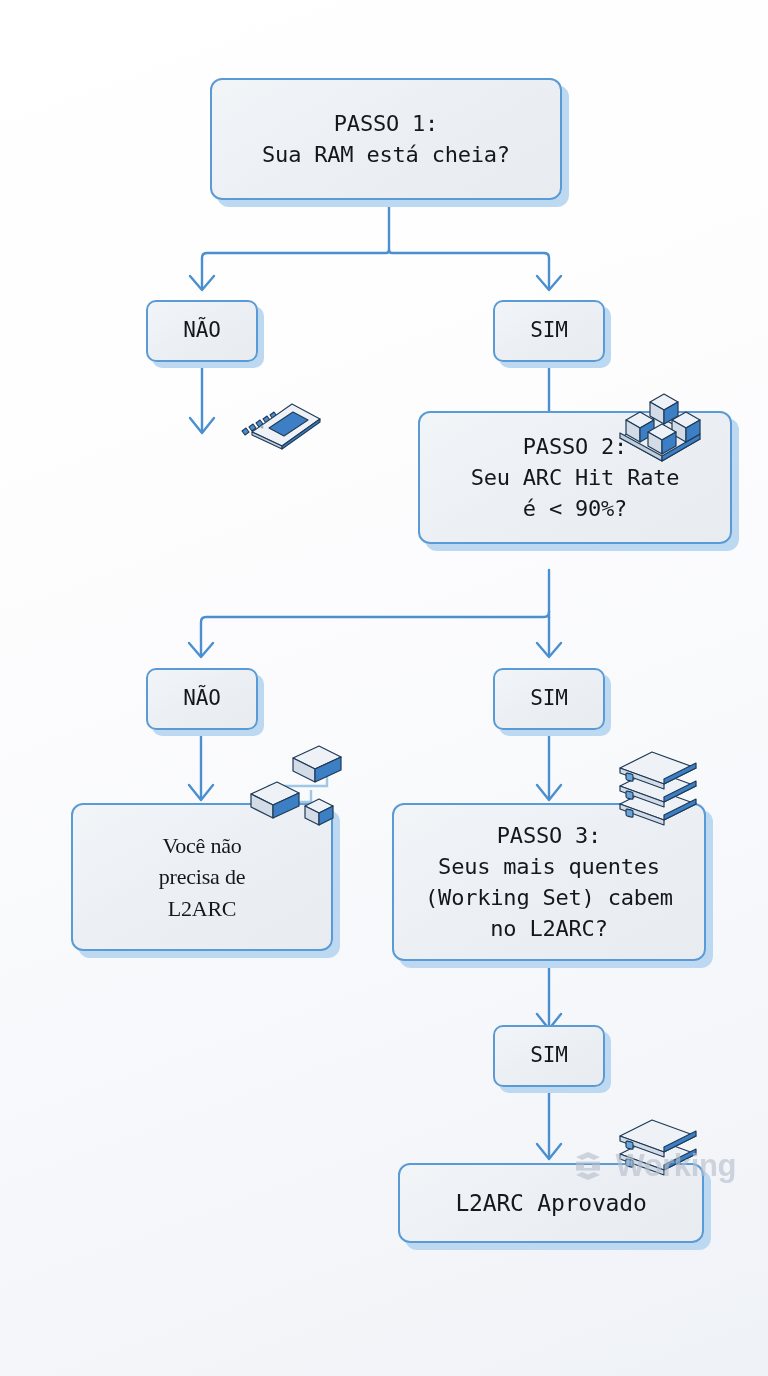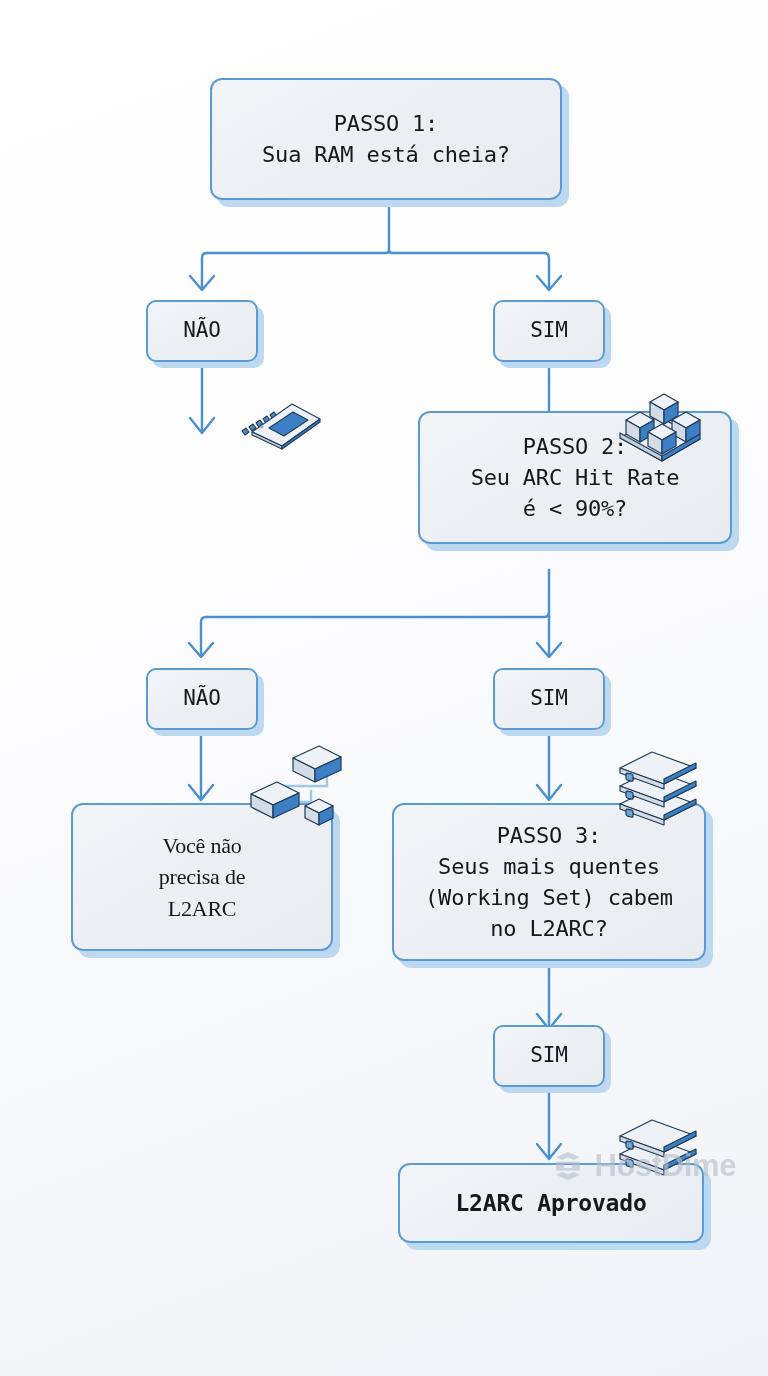--- a/index.html
+++ b/index.html
@@ -30,21 +30,21 @@
     letter-spacing:-0.2px;
     white-space:pre-line;
   }
   .node.small{
     border-radius:10px;
     box-shadow:6px 6px 0 0 #bdd9f1;
     font-size:21px;
     text-align:right;
   }
   .node.big{font-size:22px;}
-  .node.bold{font-weight:bold;font-size:23px;}
+  .node.bold{font-weight:normal;font-size:23px;}
 
   
   .icon{position:absolute;pointer-events:none;}
 
   
   #logo{
     position:absolute;right:32px;bottom:36px;
     display:flex;align-items:center;gap:11px;
     opacity:.62;
   }
@@ -224,16 +224,16 @@
 
   <div id="logo">
     <svg class="mark" viewBox="0 0 32 32">
       <g fill="#b6bfcb">
         <path d="M4 7 L16 2 L28 7 L22 10 L16 7.5 L10 10 Z"></path>
         <path d="M4 13 L12 13 L12 19 L4 19 Z M20 13 L28 13 L28 19 L20 19 Z"></path>
         <path d="M4 11.5 L28 11.5 L28 14 L4 14 Z M4 18 L28 18 L28 20.5 L4 20.5 Z"></path>
         <path d="M4 25 L16 30 L28 25 L22 22 L16 24.5 L10 22 Z"></path>
       </g>
     </svg>
-    <span class="wordmark">HostDime</span>
+    <span class="wordmark">Working</span>
   </div>
 
 </div>
 
 </body></html>

